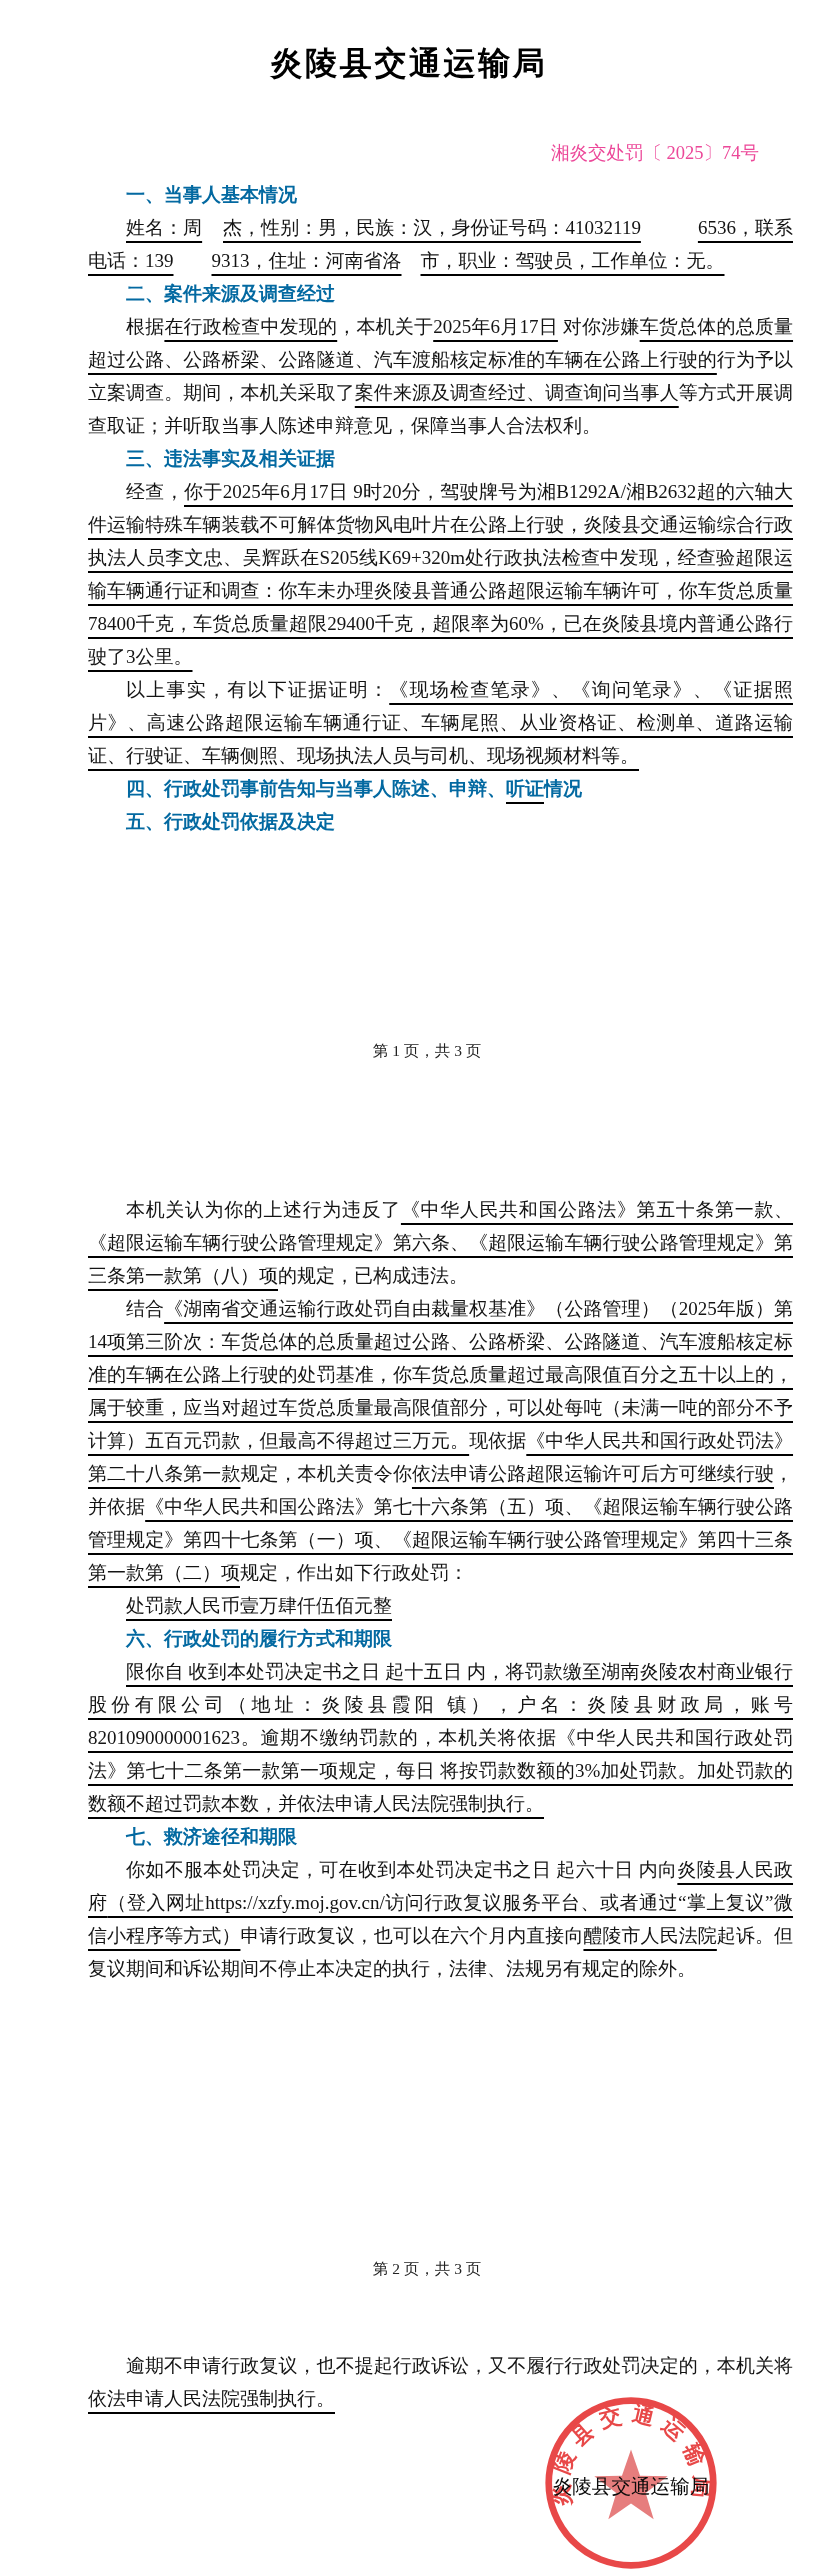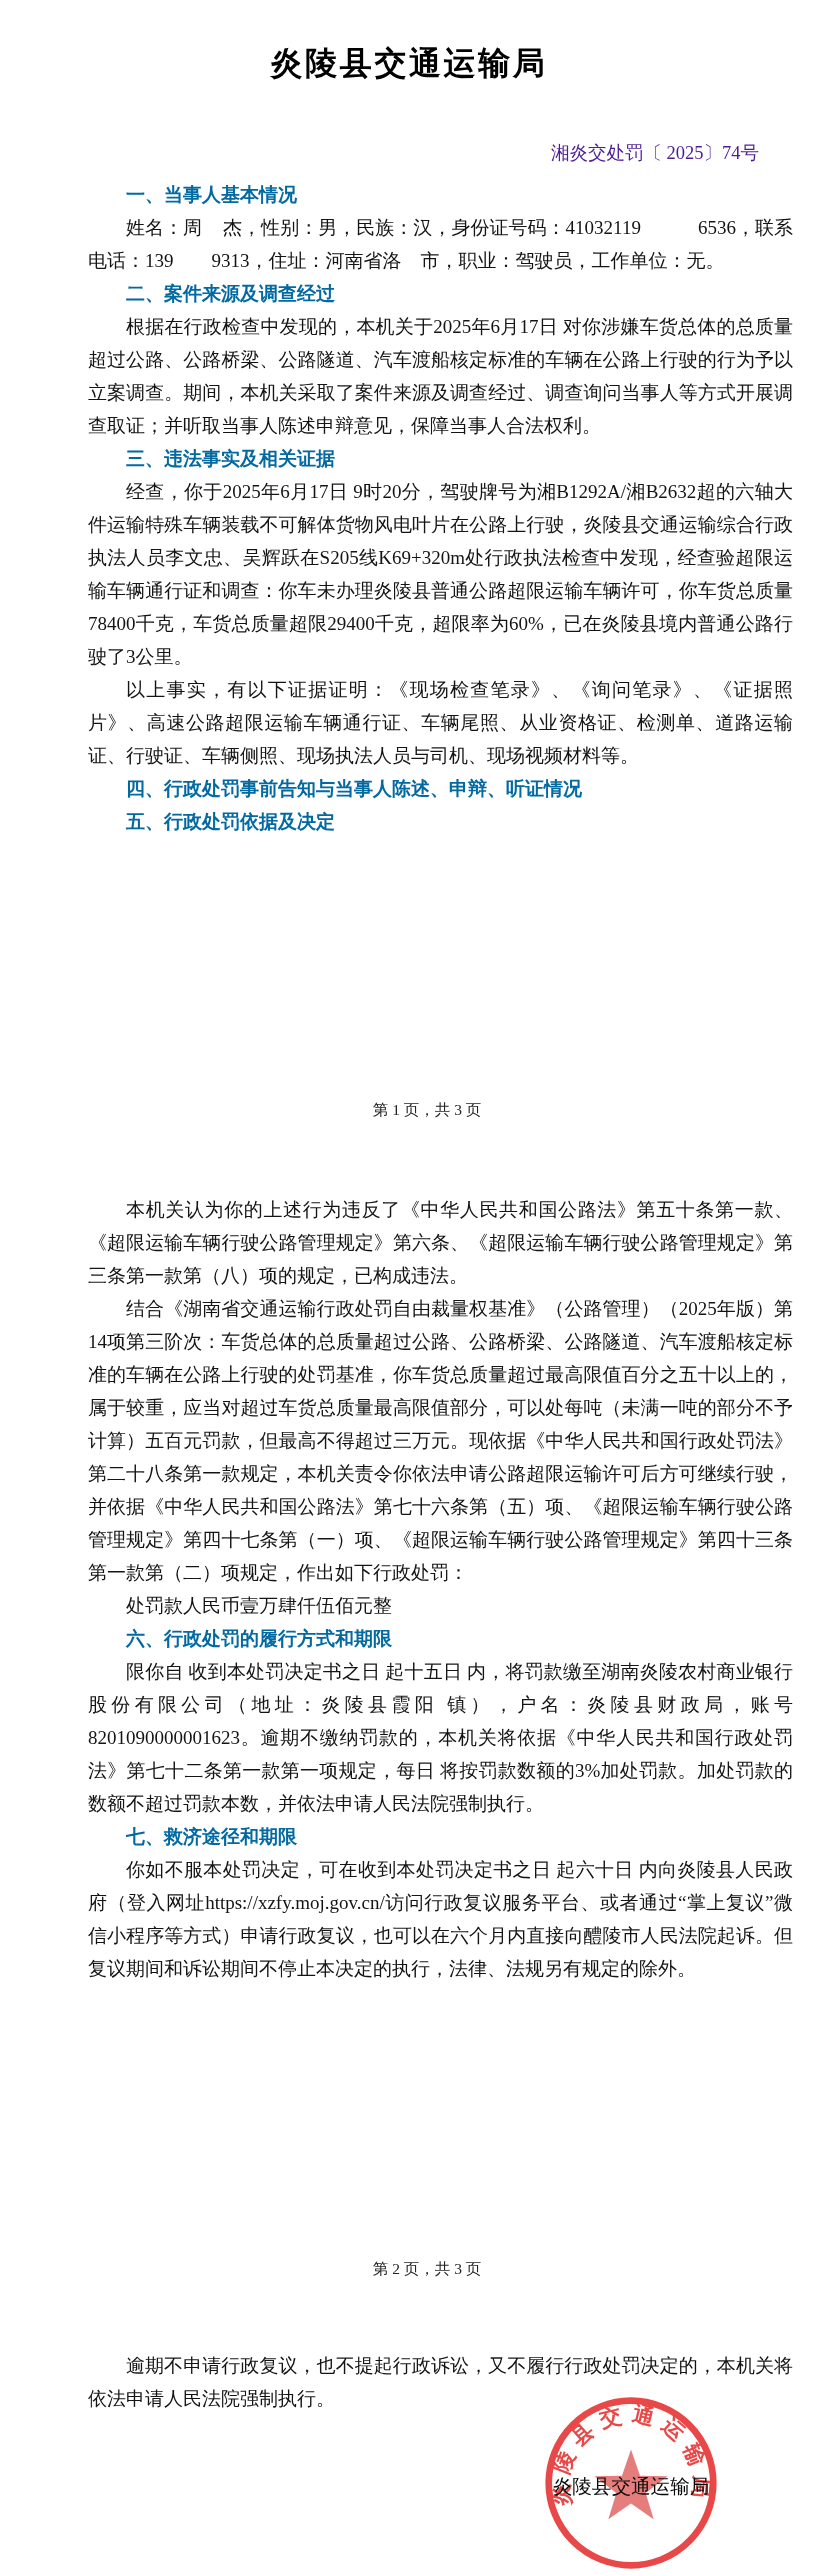--- a/index.html
+++ b/index.html
@@ -23,56 +23,57 @@
   }
   #title1{top:42px;}
   #title2{top:96px;}
   .docno{
     position:absolute;
     top:140px; left:0; width:100%;
     box-sizing:border-box;
     padding-right:59px;
     text-align:right;
     font-size:18.5px;
-    color:#4c1d95;
+    color:#ec4899;
   }
   .content{
     position:absolute;
     left:88px; right:25px;
     font-size:19px;
     line-height:33px;
     text-align:justify;
     color:#141414;
   }
   #content-p1{top:178px;}
   #content-p2{top:1193px;}
   #content-p3{top:2349px;}
   .para{text-indent:2em; margin:0;}
   .heading{text-indent:2em; margin:0; font-weight:700; color:#0369a1; font-family:"Liberation Sans", sans-serif;}
   .u{
+    text-decoration:underline;
     text-decoration-thickness:2.1px;
     text-underline-offset:6.7px;
     text-decoration-color:#000;
   }
   .redact{
     display:inline-block;
     height:1em;
     background:#ffffff;
     vertical-align:baseline;
   }
   .page-footer{
     position:absolute;
     left:0; width:100%;
     box-sizing:border-box;
     padding-left:36px;
     text-align:center;
     font-size:15.5px;
     color:#222;
   }
-  #footer1{top:1100px;text-align:center;}
+  #footer1{top:1041px;text-align:center;}
   #footer2{top:2259px;}
   .seal{
     position:absolute;
     left:541px; top:2393px;
     width:180px; height:180px;
   }
   .agency-name{
     position:absolute;
     left:541px; top:2473px;
     width:180px;

